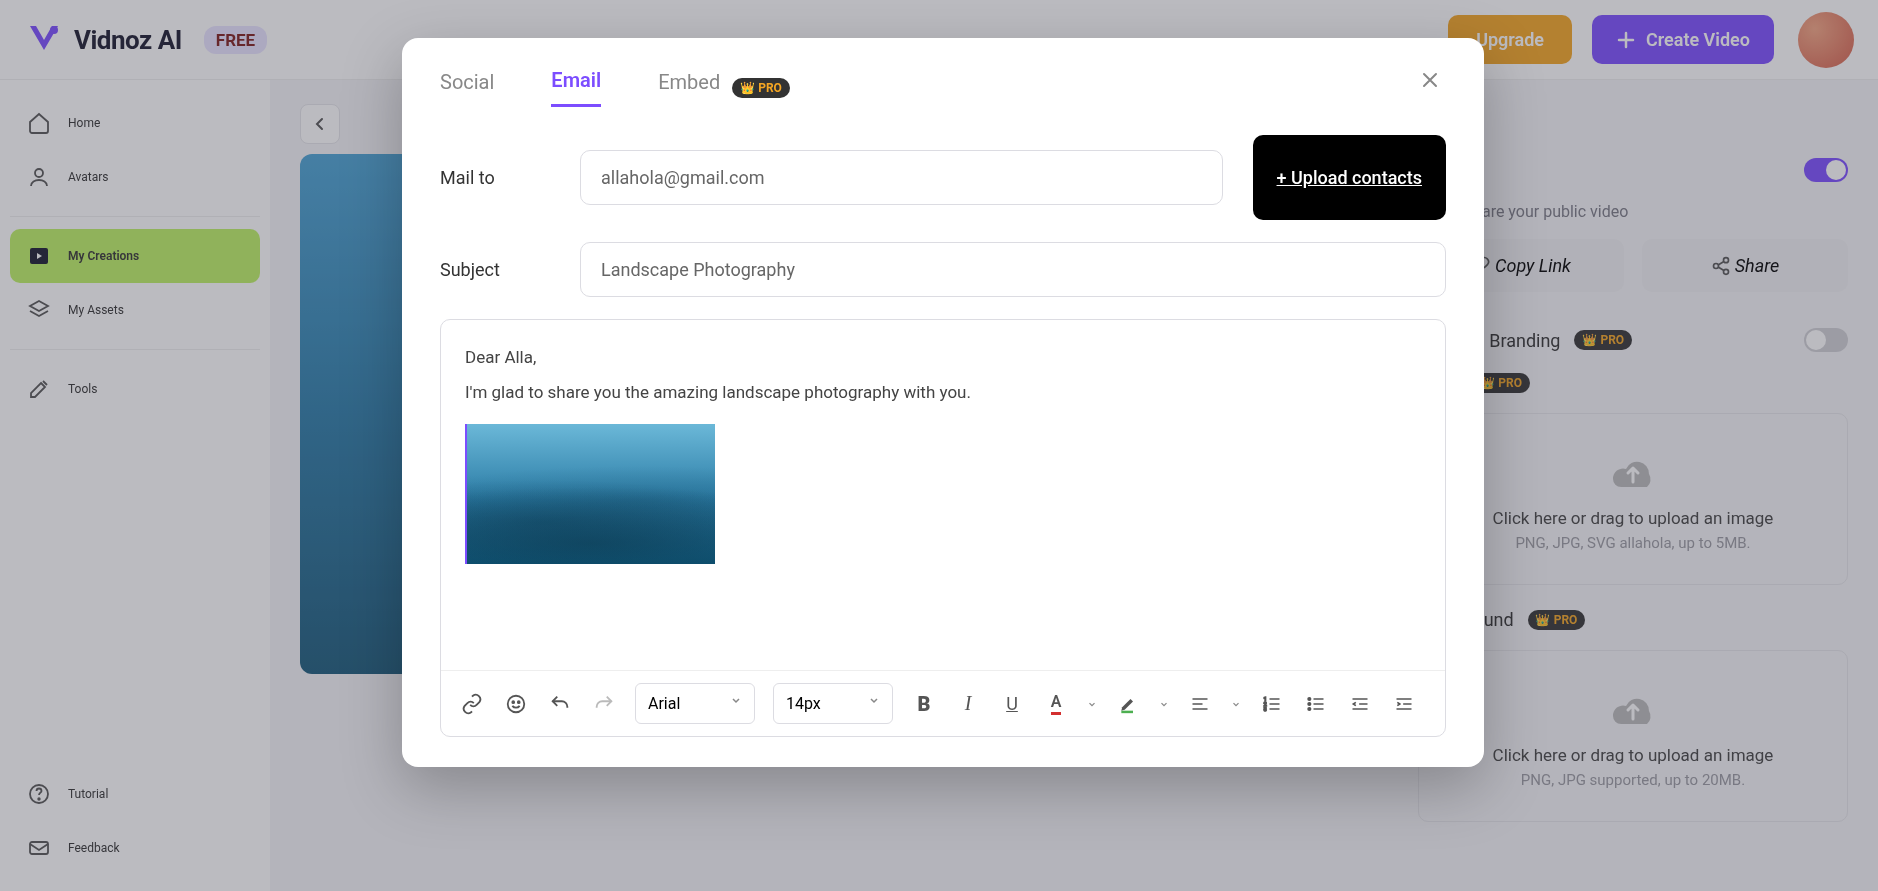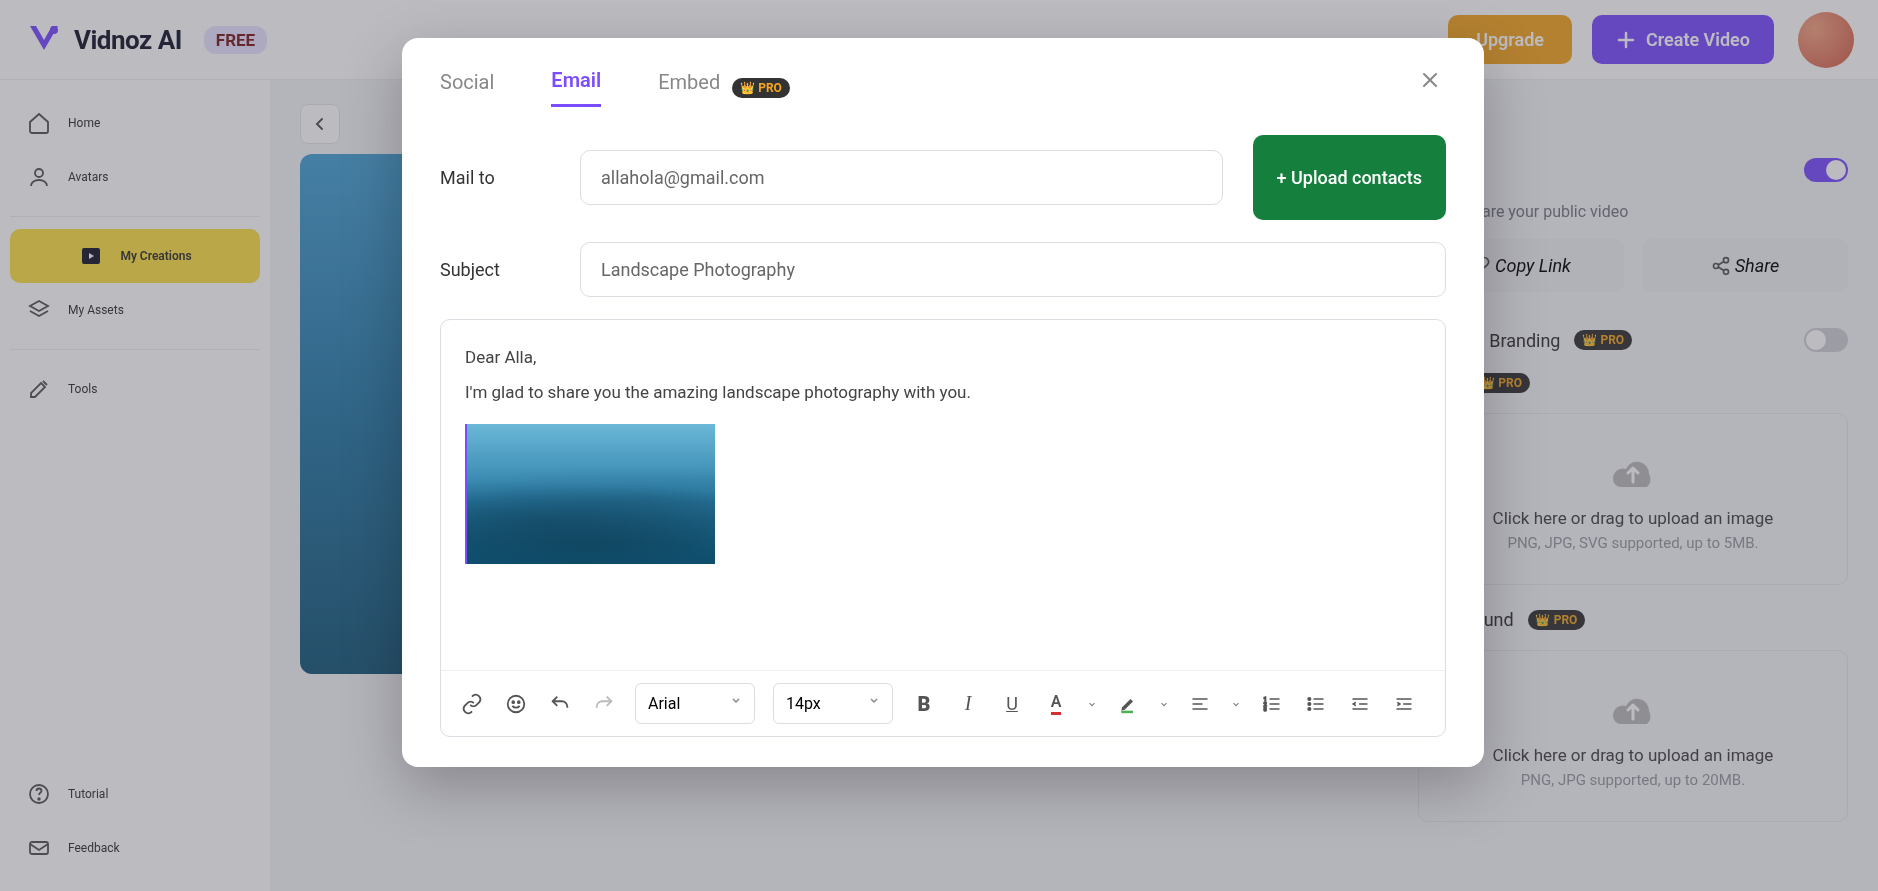--- a/index.html
+++ b/index.html
@@ -15,21 +15,21 @@
     .upgrade-btn { background: #f5a623; color: #fff; padding: 14px 28px; border-radius: 10px; font-size: 18px; font-weight: 600; margin-right: 20px; cursor: pointer; }
     .create-btn { background: #7c4dff; color: #fff; padding: 14px 24px; border-radius: 10px; font-size: 18px; font-weight: 600; display: flex; align-items: center; gap: 10px; cursor: pointer; }
     .avatar-circle { width: 56px; height: 56px; border-radius: 50%; background: radial-gradient(circle at 30% 30%, #f4a582, #d6604d); margin-left: 24px; cursor: pointer; }
     
     
     .layout { display: flex; height: calc(100% - 80px); }
     
     
     .sidebar { width: 270px; background: #fff; padding: 16px 10px; display: flex; flex-direction: column; }
     .side-item { display: flex; align-items: center; gap: 16px; padding: 14px 16px; border-radius: 10px; color: #333; font-size: 12px; cursor: pointer; }
-    .side-item.active { background: #fde047; font-weight: 600; justify-content: center; }
+    .side-item.active { background: #bef264; font-weight: 600; }
     .side-icon { width: 26px; height: 26px; display: flex; align-items: center; justify-content: center; }
     .side-divider { height: 1px; background: #eee; margin: 12px 0; }
     .side-spacer { flex: 1; }
     
     
     .main { flex: 1; position: relative; padding: 24px 30px; overflow: hidden; }
     .back-row { display: flex; align-items: center; gap: 14px; margin-bottom: 10px; }
     .back-btn { width: 40px; height: 40px; border-radius: 8px; background: #fff; border: 1px solid #e5e5ea; display: flex; align-items: center; justify-content: center; cursor: pointer; }
     
     .content-cols { display: flex; gap: 30px; height: 100%; }
@@ -61,21 +61,21 @@
     .modal { position: absolute; left: 402px; top: 38px; width: 1082px; background: #fff; border-radius: 16px; padding: 30px 38px 30px; box-shadow: 0 20px 60px rgba(0,0,0,0.25); }
     .modal-tabs { display: flex; gap: 57px; align-items: center; margin-bottom: 28px; position: relative; }
     .modal-tab { font-size: 20px; color: #888; cursor: pointer; padding-bottom: 12px; }
     .modal-tab.active { color: #7c4dff; font-weight: 600; border-bottom: 3px solid #7c4dff; }
     .embed-pro { display: flex; align-items: center; gap: 12px; }
     .modal-close { position: absolute; right: 0; top: 0; width: 28px; height: 28px; cursor: pointer; }
     
     .form-row { display: flex; align-items: center; gap: 30px; margin-bottom: 22px; }
     .form-label { min-width: 110px; font-size: 18px; color: #333; }
     .form-input { flex: 1; border: 1px solid #dcdce2; border-radius: 10px; padding: 16px 20px; font-size: 18px; color: #666; }
-    .upload-contacts-btn { background: #15803d; color: #fff; padding: 32px 24px; border-radius: 10px; font-size: 18px; font-weight: 500; cursor: pointer; }
+    .upload-contacts-btn { background: #000000; color: #fff; padding: 32px 24px; border-radius: 10px; font-size: 18px; font-weight: 500; cursor: pointer; text-decoration: underline; }
     
     .editor-wrap { border: 1px solid #dcdce2; border-radius: 10px; overflow: hidden; }
     .editor-body { padding: 24px; min-height: 350px; font-size: 17px; color: #444; line-height: 1.6; }
     .editor-body p { margin-bottom: 8px; }
     .editor-img { width: 250px; height: 140px; background: linear-gradient(180deg, #6bb8d8 0%, #2a7ba5 55%, #0f5678 100%); border-left: 2px solid #7c4dff; margin-top: 18px; position: relative; overflow: hidden; }
     .editor-img::before { content:''; position:absolute; inset:0; background:
       radial-gradient(ellipse 120% 40% at 50% 85%, rgba(10,50,70,0.5), transparent),
       radial-gradient(ellipse 100% 30% at 30% 70%, rgba(15,60,85,0.4), transparent),
       radial-gradient(ellipse 100% 25% at 70% 55%, rgba(30,90,120,0.35), transparent);
     }
@@ -238,21 +238,21 @@
             <span class="panel-label">Logo</span>
             <span class="pro-badge">👑 <span>PRO</span></span>
           </div>
         </div>
         <div class="upload-box">
           <svg class="upload-icon" viewBox="0 0 64 48">
               <path d="M48 28a12 12 0 00-23-5 10 10 0 00-13 10 8 8 0 008 8h26a10 10 0 002-13z" fill="#bbb"></path>
               <path d="M32 22v14m0-14l-5 5m5-5l5 5" stroke="#fff" stroke-width="3" stroke-linecap="round"></path>
             </svg>
           <p class="upload-title">Click here or drag to upload an image</p>
-          <p class="upload-hint">PNG, JPG, SVG supported, up to 5MB.</p>
+          <p class="upload-hint">PNG, JPG, SVG allahola, up to 5MB.</p>
         </div>
         <div class="panel-row">
           <div style="display:flex;align-items:center;gap:14px">
             <span class="panel-label">Background</span>
             <span class="pro-badge">👑 <span>PRO</span></span>
           </div>
         </div>
         <div class="upload-box">
           <svg class="upload-icon" viewBox="0 0 64 48">
               <path d="M48 28a12 12 0 00-23-5 10 10 0 00-13 10 8 8 0 008 8h26a10 10 0 002-13z" fill="#bbb"></path>

